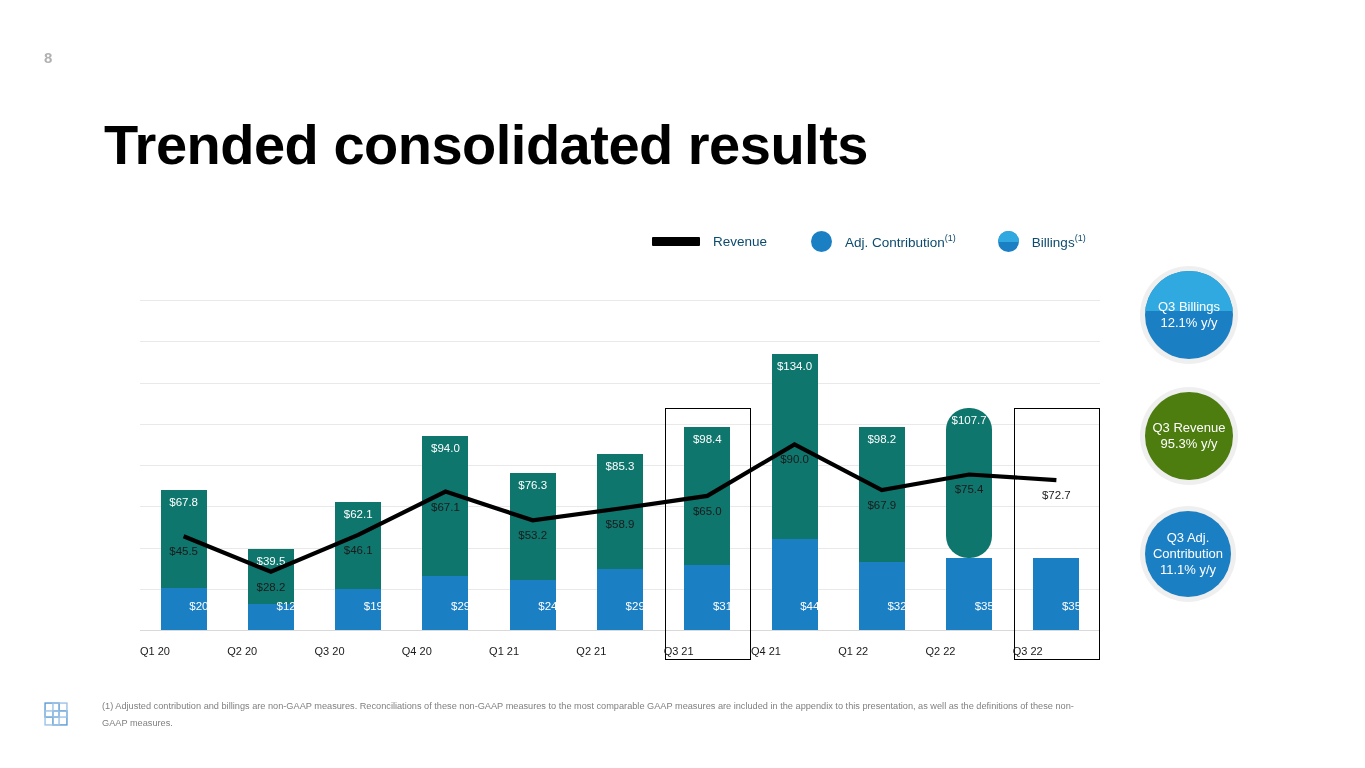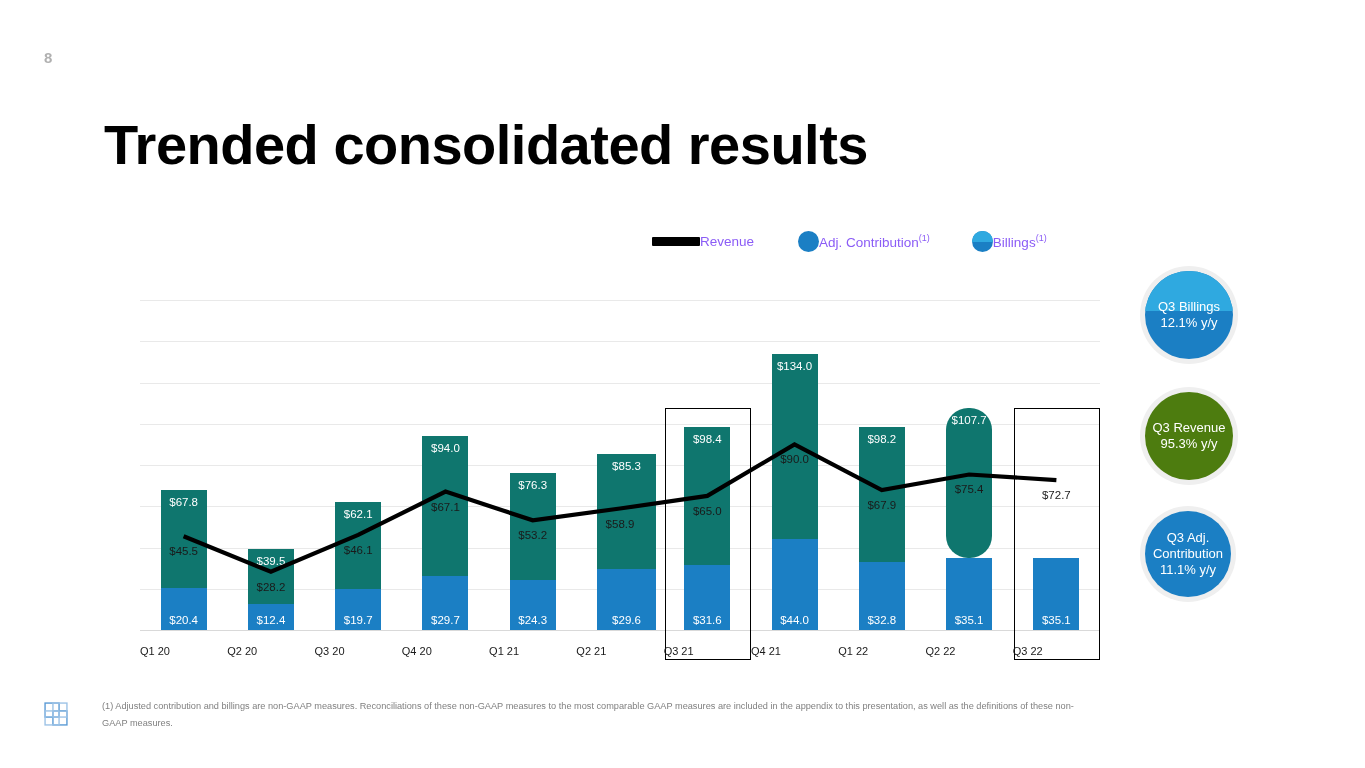--- a/index.html
+++ b/index.html
@@ -35,21 +35,21 @@
   .legend-dot{
     width:21px;height:21px;border-radius:50%;
   }
   .dot-contribution{background:#1B7FC4;}
   .dot-billings{background:#1B7FC4;position:relative;overflow:hidden;}
   .dot-billings::before{
     content:"";position:absolute;left:0;top:0;width:100%;height:50%;
     background:#2FA9E0;
   }
   .legend-label{
-    font-size:13.5px;color:#8b5cf6;white-space:nowrap;
+    font-size:13.5px;color:#0c4a6e;margin-left:13px;white-space:nowrap;
   }
   .legend-label sup{font-size:9px;}
 
   
   #chart-area{
     position:absolute;left:140px;top:300px;
     width:960px;height:360px;
   }
   .gridline{
     position:absolute;left:0;width:100%;height:1px;background:#e9e9e9;
@@ -68,21 +68,21 @@
     background:#0f766e;position:relative;
   }
   .seg-contribution{
     background:#1B7FC4;position:relative;
   }
   .bar-lbl{
     position:absolute;left:0;width:100%;text-align:center;
     font-size:11.5px;color:#ffffff;white-space:nowrap;
   }
   .lbl-top{top:6px;}
-  .lbl-bottom{bottom:4px;}
+  .lbl-bottom{bottom:18px;margin-left:20px;}
   .rev-lbl{
     position:absolute;width:100%;left:0;text-align:center;
     font-size:11.5px;color:#1a1a1a;white-space:nowrap;
   }
 
   #revenue-line{
     position:absolute;left:0;top:0;width:100%;height:330px;
     pointer-events:none;
   }
 
@@ -205,21 +205,21 @@
           <div class="rev-lbl" style="left: 275.455px; width: 60px; top: 200.606px;">$67.1</div>
           <div class="bar-group" style="left: 369.727px; width: 46px; height: 157.369px;">
             <div class="seg-billings" style="height: 107.25px;">
               <span class="bar-lbl lbl-top">$76.3</span>
             </div>
             <div class="seg-contribution" style="height: 50.1187px;">
               <span class="bar-lbl lbl-bottom">$24.3</span>
             </div>
           </div>
           <div class="rev-lbl" style="left: 362.727px; width: 60px; top: 229.275px;">$53.2</div>
-          <div class="bar-group" style="left: 457px; width: 59px; height: 175.931px;">
+          <div class="bar-group" style="left: 457px; width: 46px; height: 175.931px;">
             <div class="seg-billings" style="height: 114.881px;">
               <span class="bar-lbl lbl-top">$85.3</span>
             </div>
             <div class="seg-contribution" style="height: 61.05px;">
               <span class="bar-lbl lbl-bottom">$29.6</span>
             </div>
           </div>
           <div class="rev-lbl" style="left: 450px; width: 60px; top: 217.519px;">$58.9</div>
           <div class="bar-group" style="left: 544.273px; width: 46px; height: 202.95px;">
             <div class="seg-billings" style="height: 137.775px;">

